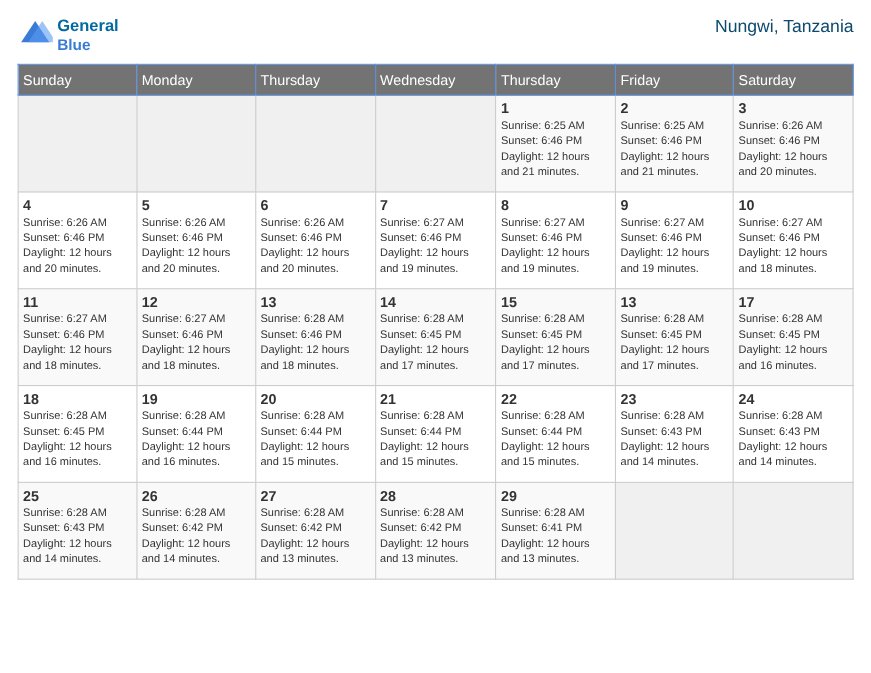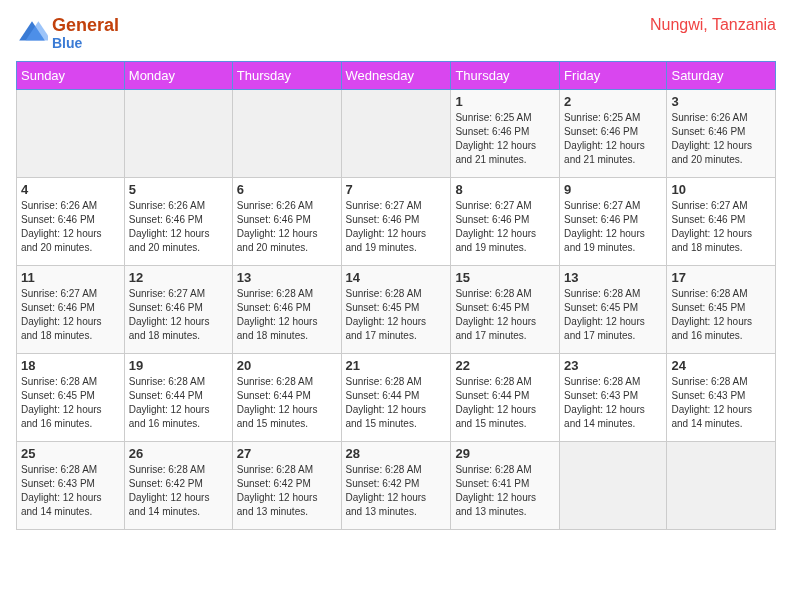--- a/index.html
+++ b/index.html
@@ -20,52 +20,52 @@
       display: flex;
       align-items: center;
       gap: 4px;
     }
     .logo-text {
       display: flex;
       flex-direction: column;
       line-height: 1.1;
     }
     .logo-general {
-      font-size: 18px;
+      font-size: 15px;
       font-weight: bold;
-      color: #c2410c;
+      color: #0369a1;
     }
     .logo-blue {
       font-size: 14px;
       font-weight: bold;
       color: #3a7bd5;
     }
     .logo-icon {
       width: 32px;
       height: 32px;
     }
     .title-block {
       text-align: right;
     }
     .month-title {
       font-size: 36px;
       font-weight: 300;
       color: #333;
     }
     .location {
       font-size: 16px;
-      color: #ef4444;
+      color: #0c4a6e;
     }
     .calendar {
       width: 100%;
       border-collapse: collapse;
       font-size: 11px;
     }
     .calendar thead th {
-      background-color: #d946ef;
+      background-color: #737373;
       color: #fff;
       padding: 6px 4px;
       text-align: left;
       font-size: 13px;
       font-weight: normal;
       border: 1px solid #5a90e0;
     }
     .calendar tbody td {
       border: 1px solid #ccc;
       vertical-align: top;

